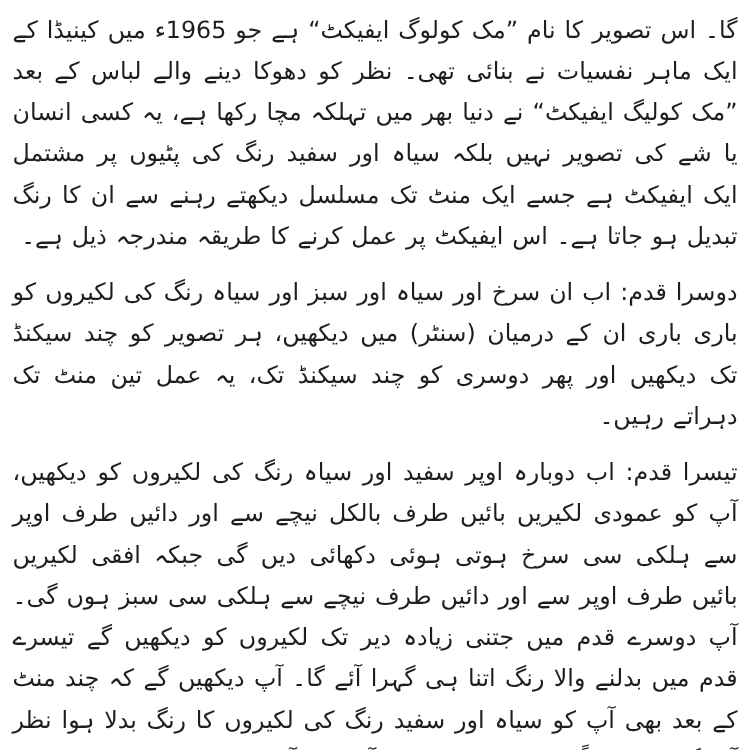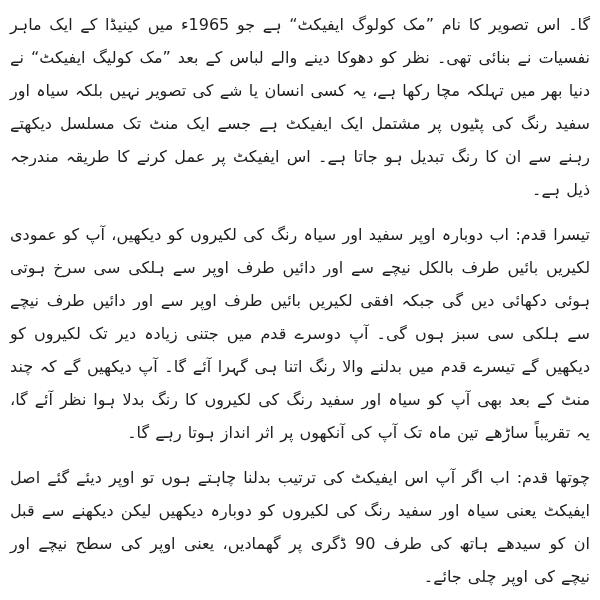--- a/index.html
+++ b/index.html
@@ -16,37 +16,38 @@
     background: #ffffff;
     overflow: hidden;
     direction: rtl;
     font-family: "DejaVu Sans", sans-serif;
     color: #1e1e1e;
   }
   .para {
     margin: 0 0 12px 0;
     text-align: justify;
     text-justify: inter-word;
-    font-size: 16px;
+    font-size: 19px;
     line-height: 33px;
     word-spacing: 1px;
   }
   .para:last-child {
     margin-bottom: 0;
   }
   .step-label {
     font-weight: normal;
   }
 </style>
 </head>
 <body>
 
 <div class="page">
 
   <p class="para"><span>گا۔ اس تصویر کا نام ”مک کولوگ ایفیکٹ“ ہے جو 1965ء میں کینیڈا کے ایک ماہر نفسیات نے بنائی تھی۔ نظر کو دھوکا دینے والے لباس کے بعد ”مک کولیگ ایفیکٹ“ نے دنیا بھر میں تہلکہ مچا رکھا ہے، یہ کسی انسان یا شے کی تصویر نہیں بلکہ سیاہ اور سفید رنگ کی پٹیوں پر مشتمل ایک ایفیکٹ ہے جسے ایک منٹ تک مسلسل دیکھتے رہنے سے ان کا رنگ تبدیل ہو جاتا ہے۔ اس ایفیکٹ پر عمل کرنے کا طریقہ مندرجہ ذیل ہے۔</span></p>
 
 
+  <p class="para"><span class="step-label">دوسرا قدم:</span><span> اب ان سرخ اور سیاہ اور سبز اور سیاہ رنگ کی لکیروں کو باری باری ان کے درمیان (سنٹر) میں دیکھیں، ہر تصویر کو چند سیکنڈ تک دیکھیں اور پھر دوسری کو چند سیکنڈ تک، یہ عمل تین منٹ تک دہراتے رہیں۔</span></p>
 
   <p class="para"><span class="step-label">تیسرا قدم:</span><span> اب دوبارہ اوپر سفید اور سیاہ رنگ کی لکیروں کو دیکھیں، آپ کو عمودی لکیریں بائیں طرف بالکل نیچے سے اور دائیں طرف اوپر سے ہلکی سی سرخ ہوتی ہوئی دکھائی دیں گی جبکہ افقی لکیریں بائیں طرف اوپر سے اور دائیں طرف نیچے سے ہلکی سی سبز ہوں گی۔ آپ دوسرے قدم میں جتنی زیادہ دیر تک لکیروں کو دیکھیں گے تیسرے قدم میں بدلنے والا رنگ اتنا ہی گہرا آئے گا۔ آپ دیکھیں گے کہ چند منٹ کے بعد بھی آپ کو سیاہ اور سفید رنگ کی لکیروں کا رنگ بدلا ہوا نظر آئے گا، یہ تقریباً ساڑھے تین ماہ تک آپ کی آنکھوں پر اثر انداز ہوتا رہے گا۔</span></p>
 
   <p class="para"><span class="step-label">چوتھا قدم:</span><span> اب اگر آپ اس ایفیکٹ کی ترتیب بدلنا چاہتے ہوں تو اوپر دیئے گئے اصل ایفیکٹ یعنی سیاہ اور سفید رنگ کی لکیروں کو دوبارہ دیکھیں لیکن دیکھنے سے قبل ان کو سیدھے ہاتھ کی طرف 90 ڈگری پر گھمادیں، یعنی اوپر کی سطح نیچے اور نیچے کی اوپر چلی جائے۔</span></p>
 
 </div>
 
 </body></html>

